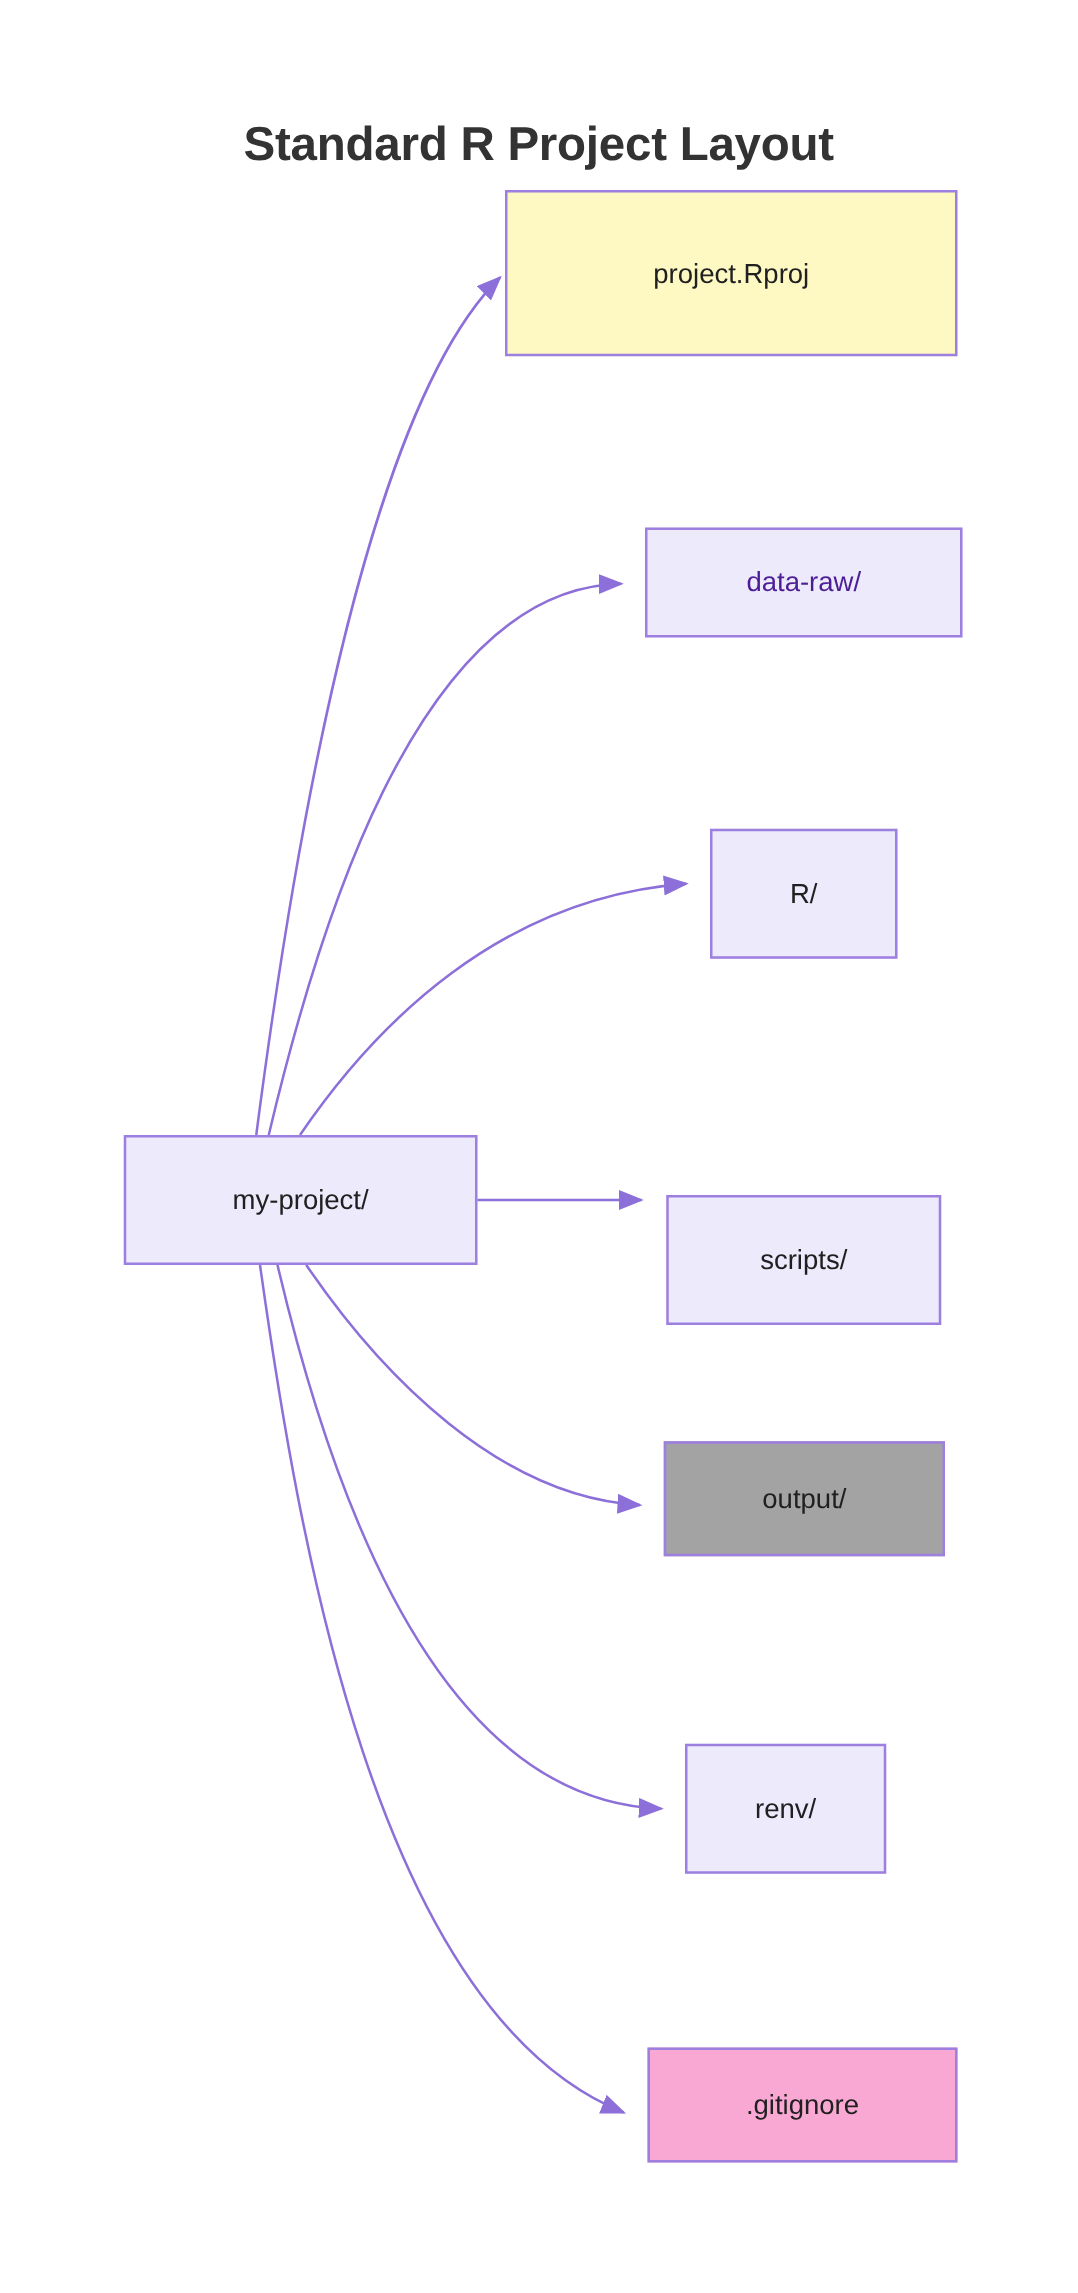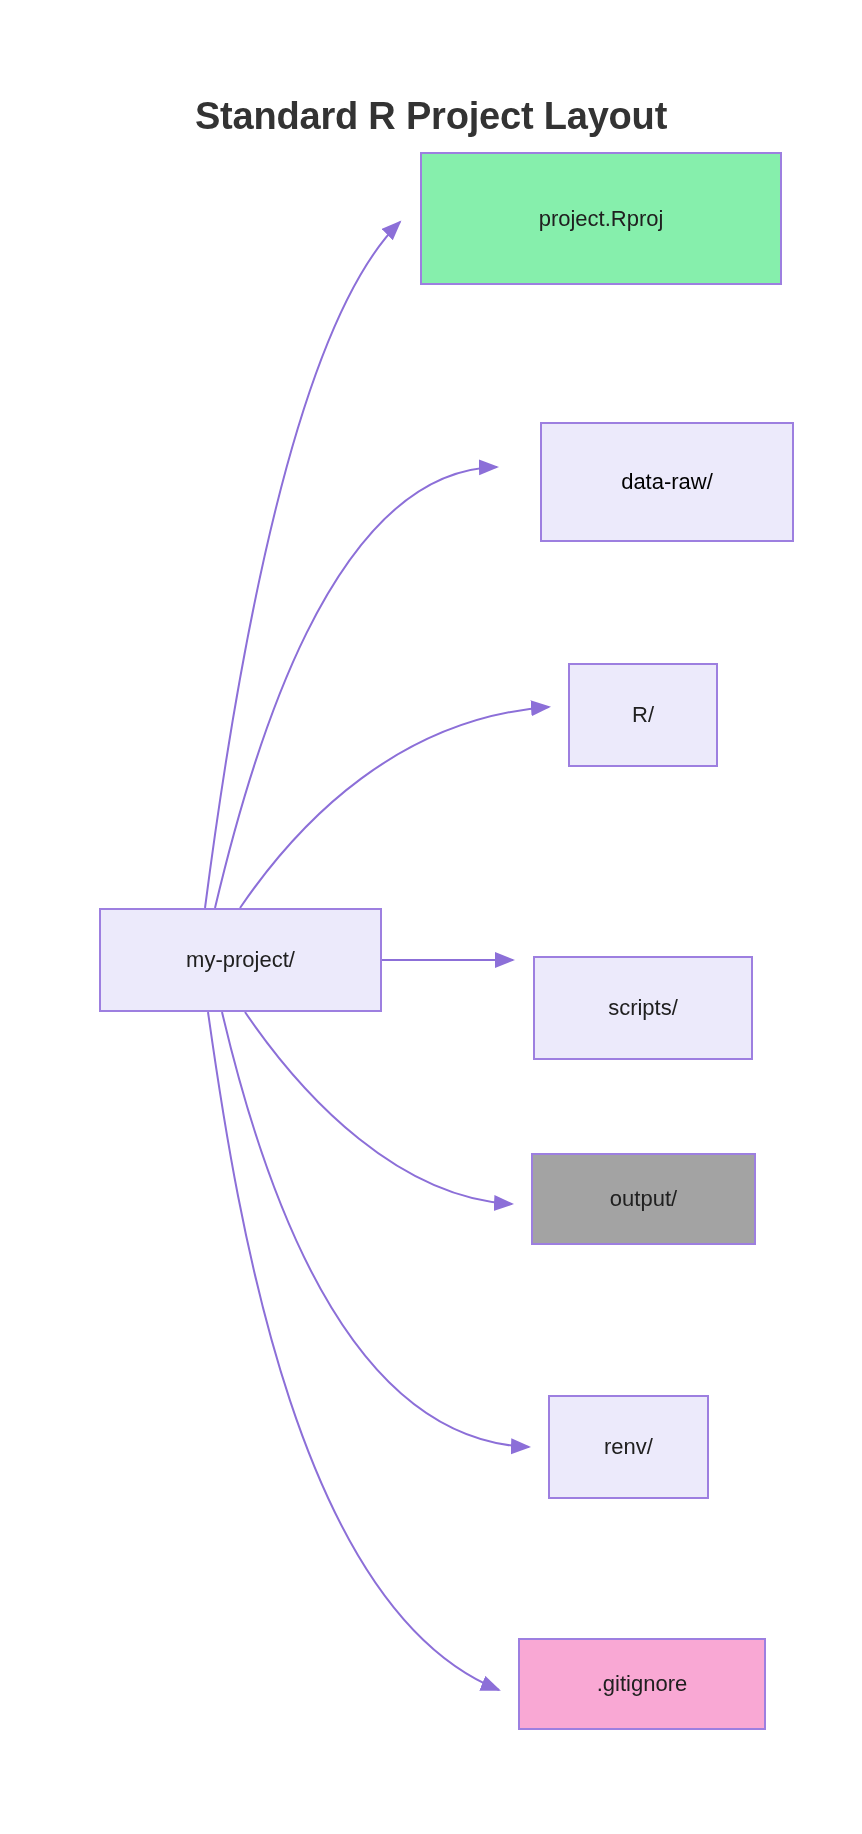--- a/index.html
+++ b/index.html
@@ -70,24 +70,24 @@
         <path d="M 245,1012 C 305,1100 400,1198 512,1204" fill="none" stroke="#8C6FD8" stroke-width="2" marker-end="url(#arrow)"></path>
         <path d="M 222,1012 C 258,1165 340,1440 529,1447" fill="none" stroke="#8C6FD8" stroke-width="2" marker-end="url(#arrow)"></path>
         <path d="M 208,1012 C 238,1225 300,1610 499,1690" fill="none" stroke="#8C6FD8" stroke-width="2" marker-end="url(#arrow)"></path>
       </g>
   </svg>
 
   <div id="nodes-group">
       <div class="node" style="left: 55px; top: 908px; width: 283px; height: 104px; background: rgb(236, 234, 251); border-color: rgb(157, 127, 224); color: rgb(32, 32, 32); margin-left: 44px;">
         <span class="node-label">my-project/</span>
       </div>
-      <div class="node" style="left: 420px; top: 152px; width: 362px; height: 133px; background: #86efac; border-color: rgb(157, 127, 224); color: rgb(32, 32, 32);">
+      <div class="node" style="left: 404px; top: 152px; width: 362px; height: 133px; background: #fef9c3; border-color: rgb(157, 127, 224); color: rgb(32, 32, 32);">
         <span class="node-label">project.Rproj</span>
       </div>
-      <div class="node" style="left: 516px; top: 422px; width: 254px; height: 120px; background: rgb(236, 234, 251); border-color: rgb(157, 127, 224); color: #000000; margin-left: 24px;">
+      <div class="node" style="left: 516px; top: 422px; width: 254px; height: 88px; background: rgb(236, 234, 251); border-color: rgb(157, 127, 224); color: #4c1d95;">
         <span class="node-label">data-raw/</span>
       </div>
       <div class="node" style="left: 568px; top: 663px; width: 150px; height: 104px; background: rgb(236, 234, 251); border-color: rgb(157, 127, 224); color: rgb(32, 32, 32);">
         <span class="node-label">R/</span>
       </div>
       <div class="node" style="left: 533px; top: 908px; width: 220px; height: 104px; background: rgb(236, 234, 251); border-color: rgb(157, 127, 224); color: rgb(32, 32, 32); margin-top: 48px;">
         <span class="node-label">scripts/</span>
       </div>
       <div class="node" style="left: 531px; top: 1153px; width: 225px; height: 92px; background: #a3a3a3; border-color: rgb(157, 127, 224); color: rgb(32, 32, 32);">
         <span class="node-label">output/</span>

